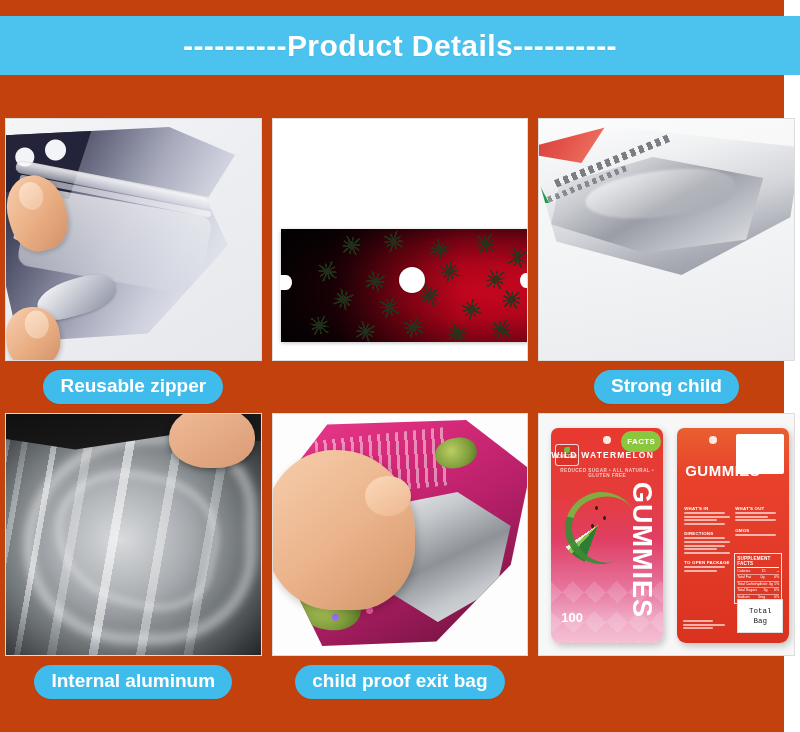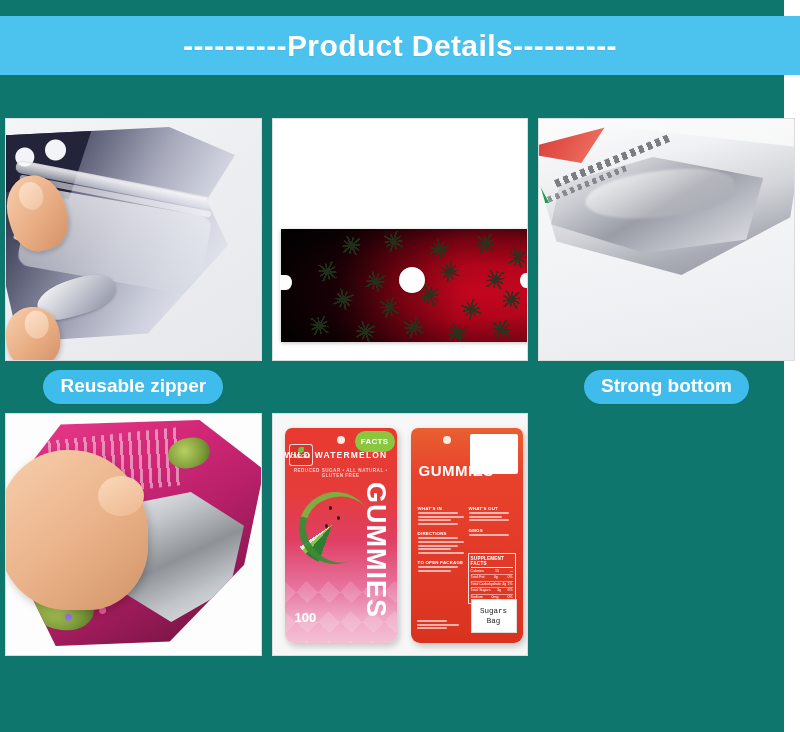--- a/index.html
+++ b/index.html
@@ -1,21 +1,21 @@
 <!DOCTYPE html>
 <html><head>
 <meta charset="utf-8">
 <style>
   html,body{margin:0;padding:0;background:#ffffff;}
   body{
     width:800px;height:732px;overflow:hidden;
     font-family:"Liberation Sans", sans-serif;
     -webkit-font-smoothing:antialiased;
   }
-  .page{position:relative;width:784px;height:732px;background:#0f766e;}
+  .page{position:relative;width:784px;height:732px;background:#c2410c;}
 
   
   .banner{
     position:absolute;left:0;top:16px;width:800px;height:59px;
     background:#4cc3ef;
     display:flex;align-items:center;justify-content:center;
   }
   .banner-text{
     color:#ffffff;font-size:30px;font-weight:bold;
     letter-spacing:.4px;white-space:nowrap;
@@ -414,39 +414,55 @@
           <div class="pouch">
             <div class="gusset"></div>
             <div class="fold"></div>
             <div class="topred"></div>
             <div class="greenmark"></div>
             <div class="bwtext"></div>
             <div class="bwtext2"></div>
           </div>
         </div>
         <div class="labelwrap">
-          <div class="pill">Strong bottom</div>
+          <div class="pill">Strong child</div>
         </div>
       </div>
     </div>
 
     <div class="row">
 
+      <div class="cell">
+        <div class="photo c4">
+          <div class="alu"></div>
+          <div class="crease"></div>
+          <div class="crease2"></div>
+          <div class="darktop"></div>
+          <div class="notch"></div>
+          <div class="thumb"></div>
+        </div>
+        <div class="labelwrap">
+          <div class="pill">Internal aluminum</div>
+        </div>
+      </div>
 
       <div class="cell">
         <div class="photo c5">
           <div class="bag">
             <div class="printlines"></div>
             <div class="silver"></div>
             <div class="bud b1"></div>
             <div class="bud b2"></div>
             <div class="sprinkle"></div>
           </div>
           <div class="hand"></div>
           <div class="fingertip"></div>
+        </div>
+        <div class="labelwrap">
+          <div class="pill">child proof exit bag</div>
         </div>
       </div>
 
       <div class="cell">
         <div class="photo c6">
 
           <div class="bagF">
             <div class="hang"></div>
             <div class="vegan">FACTS</div>
             <div class="omega">
@@ -528,21 +544,21 @@
                 </div>
             </div>
 
             <div class="footnote">
               <div class="ln s"></div>
                 <div class="ln"></div>
                 <div class="ln s"></div>
             </div>
 
             <div class="mylar">
-              <span>Sugars</span>
+              <span>Total</span>
               <span>Bag</span>
             </div>
           </div>
         </div>
       </div>
     </div>
   </div>
 </div>
 
 </body></html>

